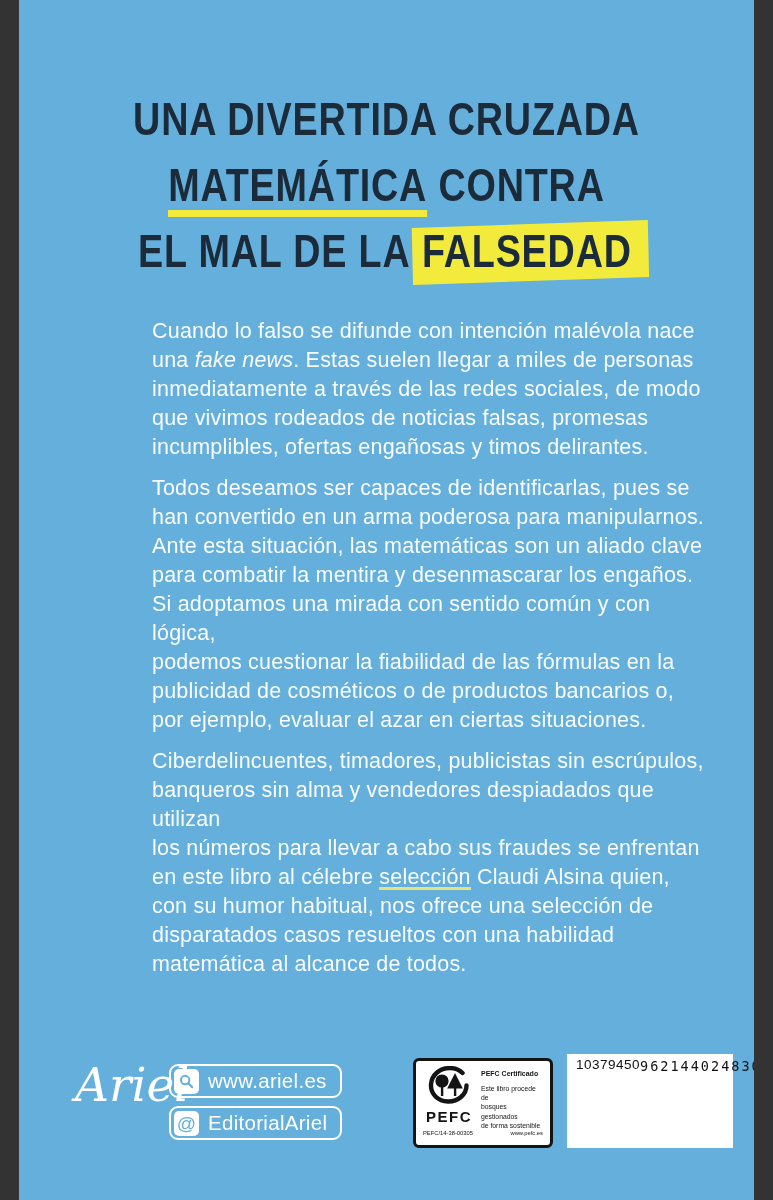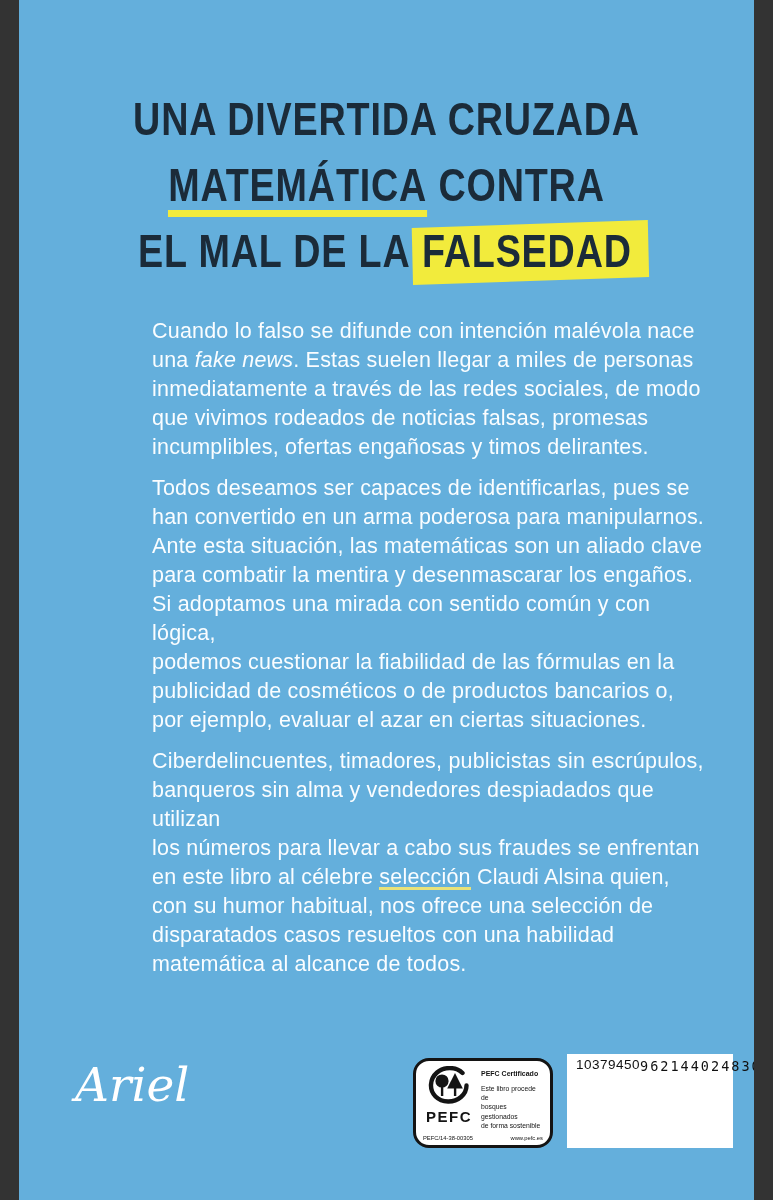--- a/index.html
+++ b/index.html
@@ -89,24 +89,24 @@
   .pill .label{
     margin-left:9px;
     font-size:20.5px;letter-spacing:0.3px;
     white-space:nowrap;
   }
   .at-glyph{font-size:19px;font-weight:400;line-height:1;}
   
   .pefc-box{
     position:absolute;left:394px;top:1058px;
     width:140px;height:90px;
-    background:#fff;border:3px solid var(--ink,#141414);border-radius:16px;
+    background:#fff;border:3px solid var(--ink,#141414);border-radius:6px;
     padding:5px 7px 4px 7px;
     color:var(--ink,#141414);
-    display:flex;flex-direction:column;justify-content:space-between;
+    display:flex;flex-direction:column;
   }
   .pefc-main{display:flex;gap:6px;}
   .pefc-left{width:52px;display:flex;flex-direction:column;align-items:center;}
   .pefc-wordmark{font-weight:700;font-size:15px;letter-spacing:1.5px;line-height:1;margin-top:1px;}
   .pefc-right{flex:1;display:flex;flex-direction:column;}
   .pefc-title{font-size:7px;font-weight:700;margin:4px 0 7px 0;}
   .pefc-desc{font-size:6.8px;line-height:1.35;white-space:pre-line;}
   .pefc-bottom{display:flex;justify-content:space-between;align-items:flex-end;font-size:5.8px;}
   
   .barcode-box{
@@ -160,20 +160,37 @@
 banqueros sin alma y vendedores despiadados que utilizan
 los números para llevar a cabo sus fraudes se enfrentan
 en este libro al célebre </span><span class="soft-underline">selección</span><span> Claudi Alsina quien,
 con su humor habitual, nos ofrece una selección de
 disparatados casos resueltos con una habilidad
 matemática al alcance de todos.</span></p>
   </div>
 
   <div class="ariel-logo">Ariel</div>
 
+  <div class="link-buttons">
+    <div class="pill">
+      <span class="icon-box">
+        <svg width="17" height="17" viewBox="0 0 24 24" aria-hidden="true">
+          <circle cx="10" cy="10" r="6" fill="none" stroke="currentColor" stroke-width="2.8"></circle>
+          <line x1="14.6" y1="14.6" x2="20" y2="20" stroke="currentColor" stroke-width="3" stroke-linecap="round"></line>
+        </svg>
+      </span>
+      <span class="label">www.ariel.es</span>
+    </div>
+    <div class="pill">
+      <span class="icon-box">
+          <span class="at-glyph">@</span>
+        </span>
+      <span class="label">EditorialAriel</span>
+    </div>
+  </div>
 
   <div class="pefc-box">
     <div class="pefc-main">
       <div class="pefc-left">
         <span>
           <svg width="48" height="38" viewBox="0 0 46 38" aria-hidden="true">
             <path d="M36.5 7 C30 0.5 18 0.5 11 6.5 C3.5 13 3 24 9.5 30.5 C16 37 28 37 35 31 C38.5 28 40.5 24 40.5 19.5" fill="none" stroke="#141414" stroke-width="4.4" stroke-linecap="round"></path>
             <circle cx="16" cy="15" r="6.6" fill="#141414"></circle>
             <rect x="14.9" y="19" width="2.4" height="11" fill="#141414"></rect>
             <path d="M29 7 L36.8 22.5 L21.2 22.5 Z" fill="#141414"></path>

